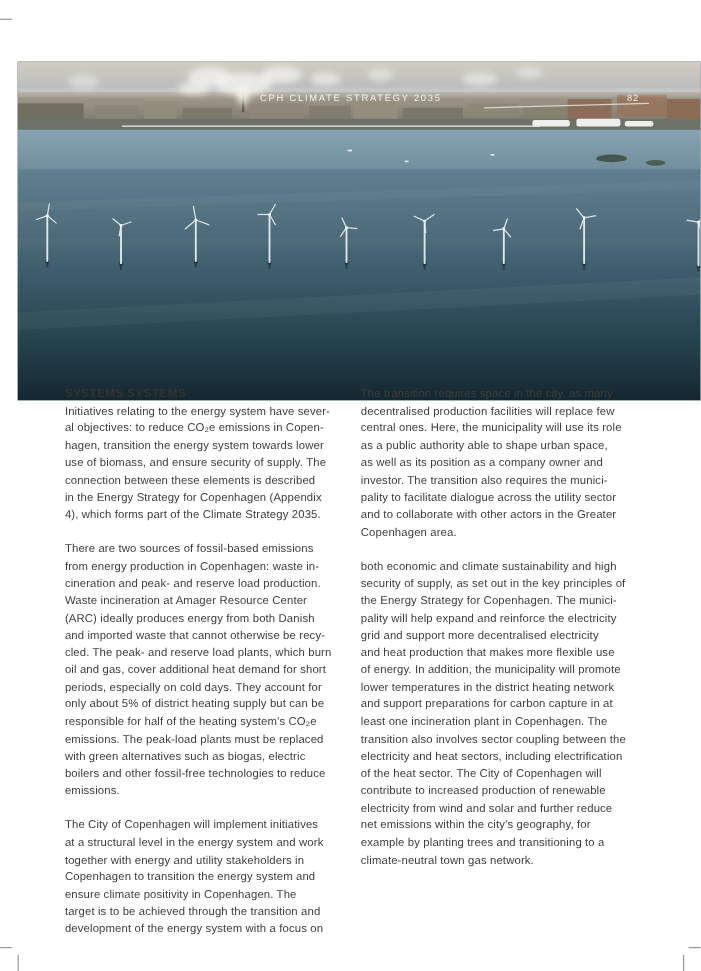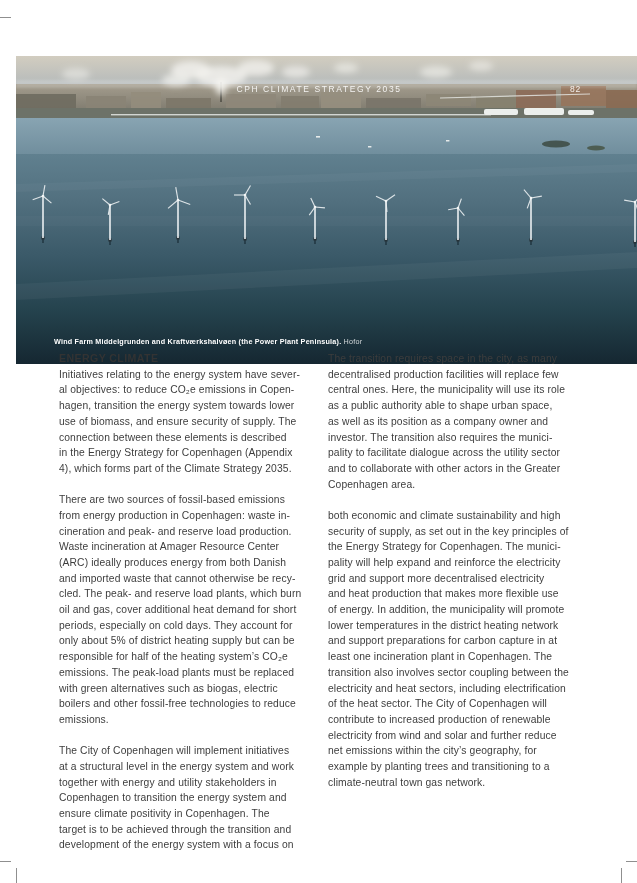--- a/index.html
+++ b/index.html
@@ -235,27 +235,24 @@
             <circle cx="619" cy="146" r="1.3" fill="#f3f6f6"></circle>
           </g>
         </g>
     </svg>
 
     <div class="running-header">
       <span>CPH CLIMATE STRATEGY 2035</span>
     </div>
     <span class="pagenum">82</span>
 
-    <div class="caption">
-      <span class="cap-bold">Wind Farm Middelgrunden and Kraftværkshalvøen (the Power Plant Peninsula).</span><span class="cap-credit"> Hofor</span>
-    </div>
   </div>
 
   <div class="col left" style="color: rgb(61, 61, 61);">
-    <h2>ENERGY CLIMATE</h2>
+    <h2>SYSTEMS SYSTEMS</h2>
     <p>Initiatives relating to the energy system have sever-
 al objectives: to reduce CO₂e emissions in Copen-
 hagen, transition the energy system towards lower
 use of biomass, and ensure security of supply. The
 connection between these elements is described
 in the Energy Strategy for Copenhagen (Appendix
 4), which forms part of the Climate Strategy 2035.</p>
     <p>There are two sources of fossil-based emissions
 from energy production in Copenhagen: waste in-
 cineration and peak- and reserve load production.

